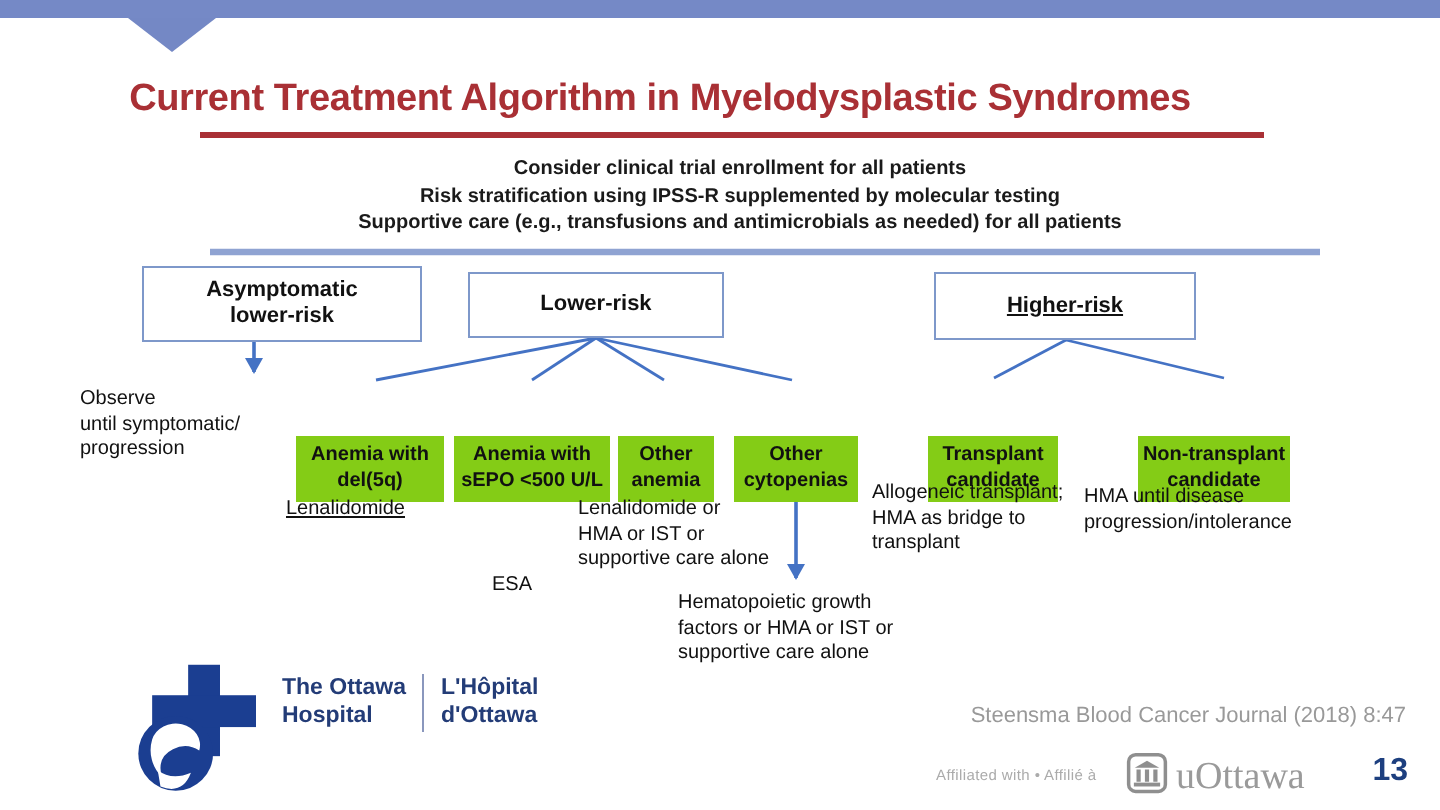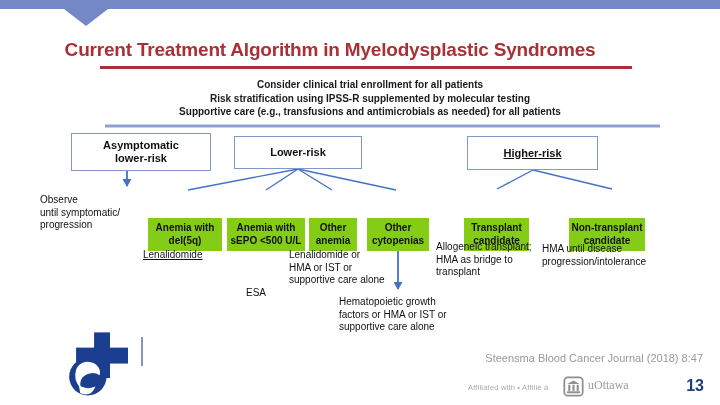--- a/index.html
+++ b/index.html
@@ -60,21 +60,21 @@
 
   
   .hosp-logo{left:66px;top:331px;width:70px;height:72px;}
   .hosp-text{left:141px;top:337px;display:flex;align-items:center;gap:8px;}
   .hosp-name{font-size:11.5px;font-weight:bold;color:#233c77;line-height:13.5px;}
   .hosp-div{width:1.5px;height:29px;background:#8a97bd;}
   .citation{left:420px;top:352px;width:283px;text-align:right;
     font-size:11px;color:#999999;}
   .affil{left:468px;top:383px;font-size:7.5px;color:#ababab;letter-spacing:0.2px;}
   .uo-icon{left:563px;top:376px;width:21px;height:21px;}
-  .uo-text{left:588px;top:378px;font-size:12px;color:#9a9a9a;
+  .uo-text{left:588px;top:378px;font-size:19px;color:#9a9a9a;
     font-family:"Liberation Serif","DejaVu Serif",serif;}
   .pagenum{left:680px;top:377px;width:24px;text-align:right;
     font-size:16px;font-weight:bold;color:#1d3f7f;}
 </style>
 </head>
 <body>
 
 <div class="abs top-bar"></div>
 <div class="abs top-tri"></div>
 
@@ -151,21 +151,25 @@
 
 <svg class="abs hosp-logo" viewBox="0 0 100 104" xmlns="http://www.w3.org/2000/svg">
   <rect x="40" y="2" width="23" height="66" fill="#1b3e91"></rect>
   <rect x="14" y="24" width="75" height="23" fill="#1b3e91"></rect>
   <circle cx="31" cy="66" r="27" fill="#1b3e91"></circle>
   <path d="M14,56 a17,15 0 1 1 34,8 q -9,-6 -19,-1 q -12,6 -8,20 a27,27 0 0 1 -7,-27 Z" fill="#ffffff"></path>
   <path d="M18,78 q 10,8 24,2 q -6,16 -22,10 Z" fill="#ffffff"></path>
 </svg>
 
 <div class="abs hosp-text">
+  <div class="hosp-name pre">The Ottawa
+Hospital</div>
   <div class="hosp-div"></div>
+  <div class="hosp-name pre">L'Hôpital
+d'Ottawa</div>
 </div>
 
 <div class="abs citation">Steensma Blood Cancer Journal (2018) 8:47</div>
 <div class="abs affil">Affiliated with  •  Affilié à</div>
 <svg class="abs uo-icon" viewBox="0 0 24 24" xmlns="http://www.w3.org/2000/svg">
   <rect x="1.5" y="1.5" width="21" height="21" rx="4" fill="none" stroke="#8f8f8f" stroke-width="2"></rect>
   <path d="M5,9 L12,5 L19,9 Z" fill="#8f8f8f"></path>
   <rect x="6" y="10" width="2.4" height="7" fill="#8f8f8f"></rect>
   <rect x="10.8" y="10" width="2.4" height="7" fill="#8f8f8f"></rect>
   <rect x="15.6" y="10" width="2.4" height="7" fill="#8f8f8f"></rect>

